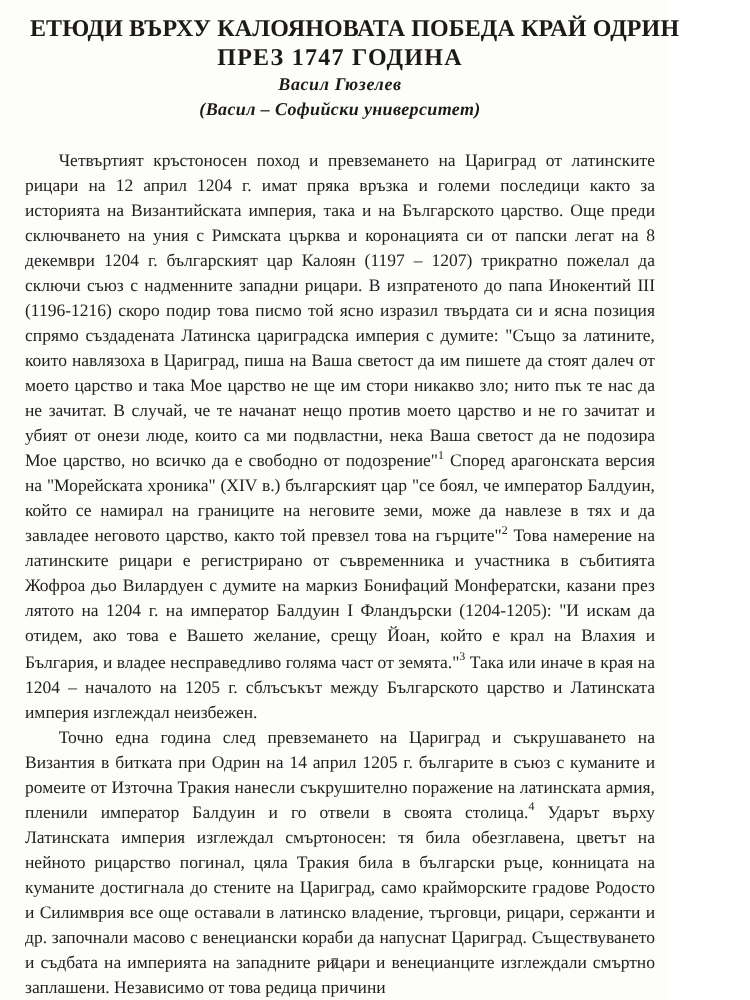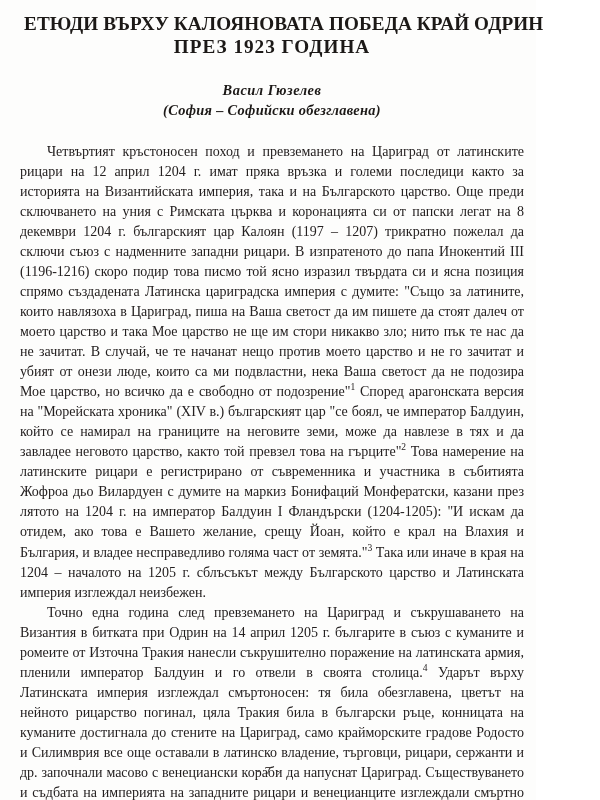--- a/index.html
+++ b/index.html
@@ -38,21 +38,20 @@
   .title-line {
     display: block;
     white-space: nowrap;
   }
   .title-line-1 { letter-spacing: 0.1px; }
   .title-line-2 { letter-spacing: 1.0px; }
 
   
   .author-block {
     text-align: center;
-    margin-top: 22px;
   }
   .author-name {
     display: block;
     font-style: italic;
     font-weight: bold;
     font-size: 14.4px;
     line-height: 1.35;
     letter-spacing: 0.5px;
     color: #1c1917;
   }
@@ -102,26 +101,26 @@
     letter-spacing: 0.6px;
   }
 </style>
 </head>
 <body>
 
 <div class="page">
 
   <h1 class="title">
     <span class="title-line title-line-1">ЕТЮДИ ВЪРХУ КАЛОЯНОВАТА ПОБЕДА КРАЙ ОДРИН</span>
-    <span class="title-line title-line-2">ПРЕЗ 1923 ГОДИНА</span>
+    <span class="title-line title-line-2">ПРЕЗ 1747 ГОДИНА</span>
   </h1>
 
   <div class="author-block">
     <span class="author-name">Васил Гюзелев</span>
-    <span class="author-affiliation">(София – Софийски обезглавена)</span>
+    <span class="author-affiliation">(Васил – Софийски университет)</span>
   </div>
 
   <div class="body-text">
     <p class="para">Четвъртият кръстоносен поход и превземането на Цариград от латинските рицари на 12 април 1204 г. имат пряка връзка и големи последици както за историята на Византийската империя, така и на Българското царство. Още преди сключването на уния с Римската църква и коронацията си от папски легат на 8 декември 1204 г. българският цар Калоян (1197 – 1207) трикратно пожелал да сключи съюз с надменните западни рицари. В изпратеното до папа Инокентий III (1196-1216) скоро подир това писмо той ясно изразил твърдата си и ясна позиция спрямо създадената Латинска цариградска империя с думите: "Също за латините, които навлязоха в Цариград, пиша на Ваша светост да им пишете да стоят далеч от моето царство и така Мое царство не ще им стори никакво зло; нито пък те нас да не зачитат. В случай, че те начанат нещо против моето царство и не го зачитат и убият от онези люде, които са ми подвластни, нека Ваша светост да не подозира Мое царство, но всичко да е свободно от подозрение"<sup class="fn">1</sup> Според арагонската версия на "Морейската хроника" (XIV в.) българският цар "се боял, че император Балдуин, който се намирал на границите на неговите земи, може да навлезе в тях и да завладее неговото царство, както той превзел това на гърците"<sup class="fn">2</sup> Това намерение на латинските рицари е регистрирано от съвременника и участника в събитията Жофроа дьо Вилардуен с думите на маркиз Бонифаций Монфератски, казани през лятото на 1204 г. на император Балдуин I Фландърски (1204-1205): "И искам да отидем, ако това е Вашето желание, срещу Йоан, който е крал на Влахия и България, и владее несправедливо голяма част от земята."<sup class="fn">3</sup> Така или иначе в края на 1204 – началото на 1205 г. сблъсъкът между Българското царство и Латинската империя изглеждал неизбежен.</p>
     <p class="para">Точно една година след превземането на Цариград и съкрушаването на Византия в битката при Одрин на 14 април 1205 г. българите в съюз с куманите и ромеите от Източна Тракия нанесли съкрушително поражение на латинската армия, пленили император Балдуин и го отвели в своята столица.<sup class="fn">4</sup> Ударът върху Латинската империя изглеждал смъртоносен: тя била обезглавена, цветът на нейното рицарство погинал, цяла Тракия била в български ръце, конницата на куманите достигнала до стените на Цариград, само крайморските градове Родосто и Силимврия все още оставали в латинско владение, търговци, рицари, сержанти и др. започнали масово с венециански кораби да напуснат Цариград. Съществуването и съдбата на империята на западните рицари и венецианците изглеждали смъртно заплашени. Независимо от това редица причини</p>
   </div>
 
   <div class="page-number">- 7 -</div>
 
 </div>

